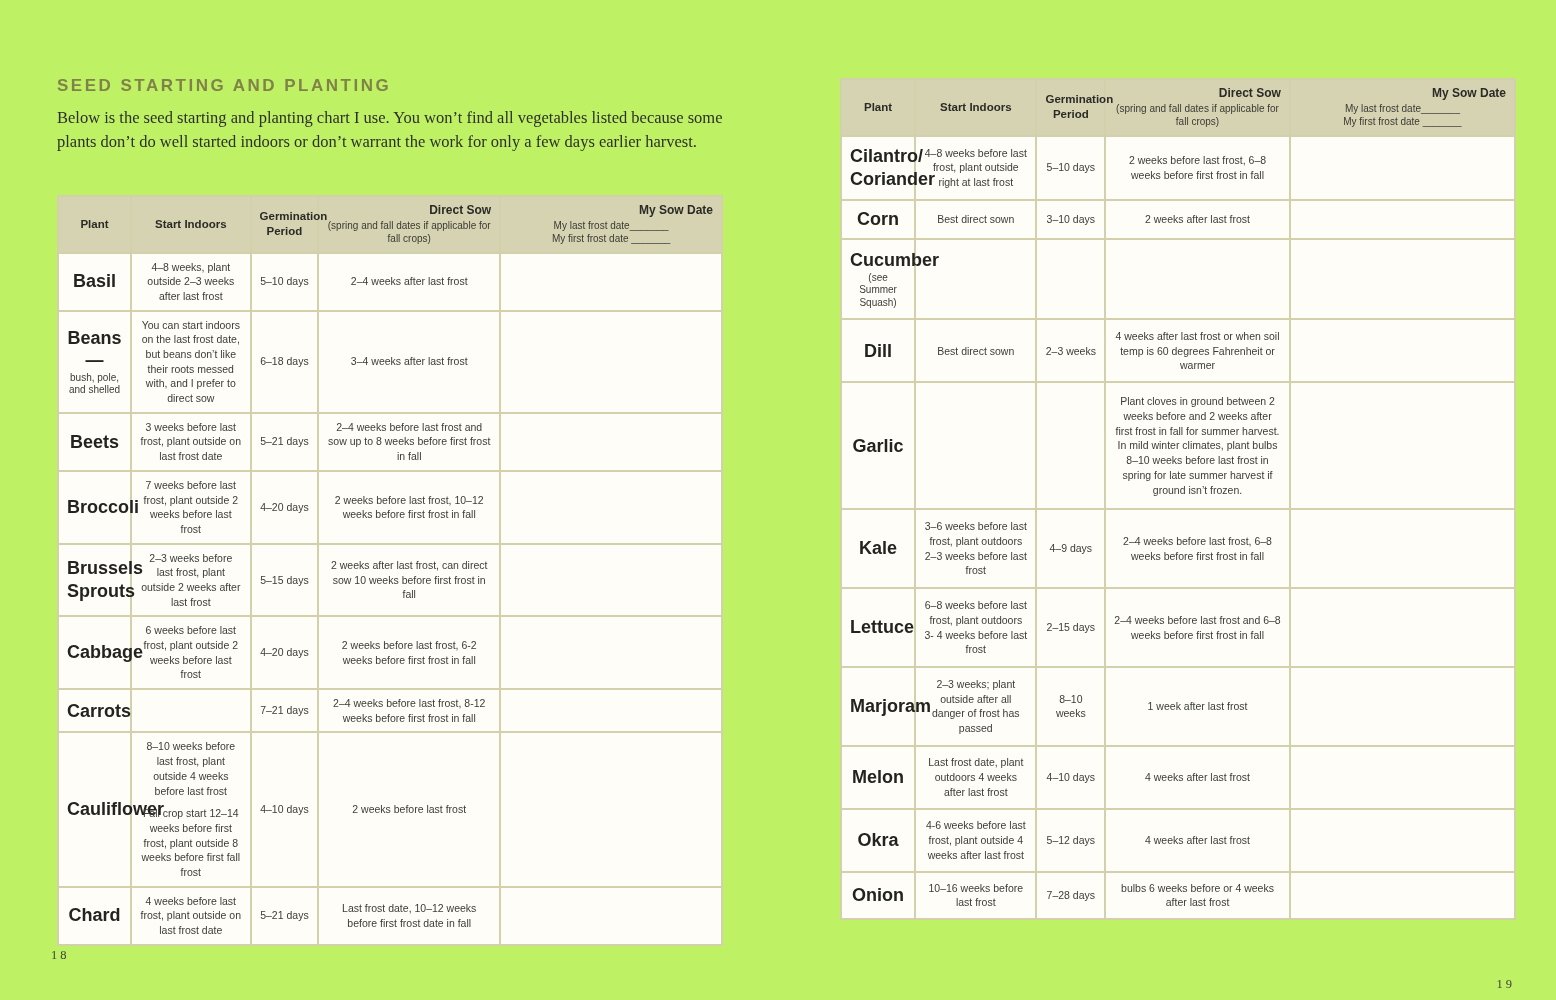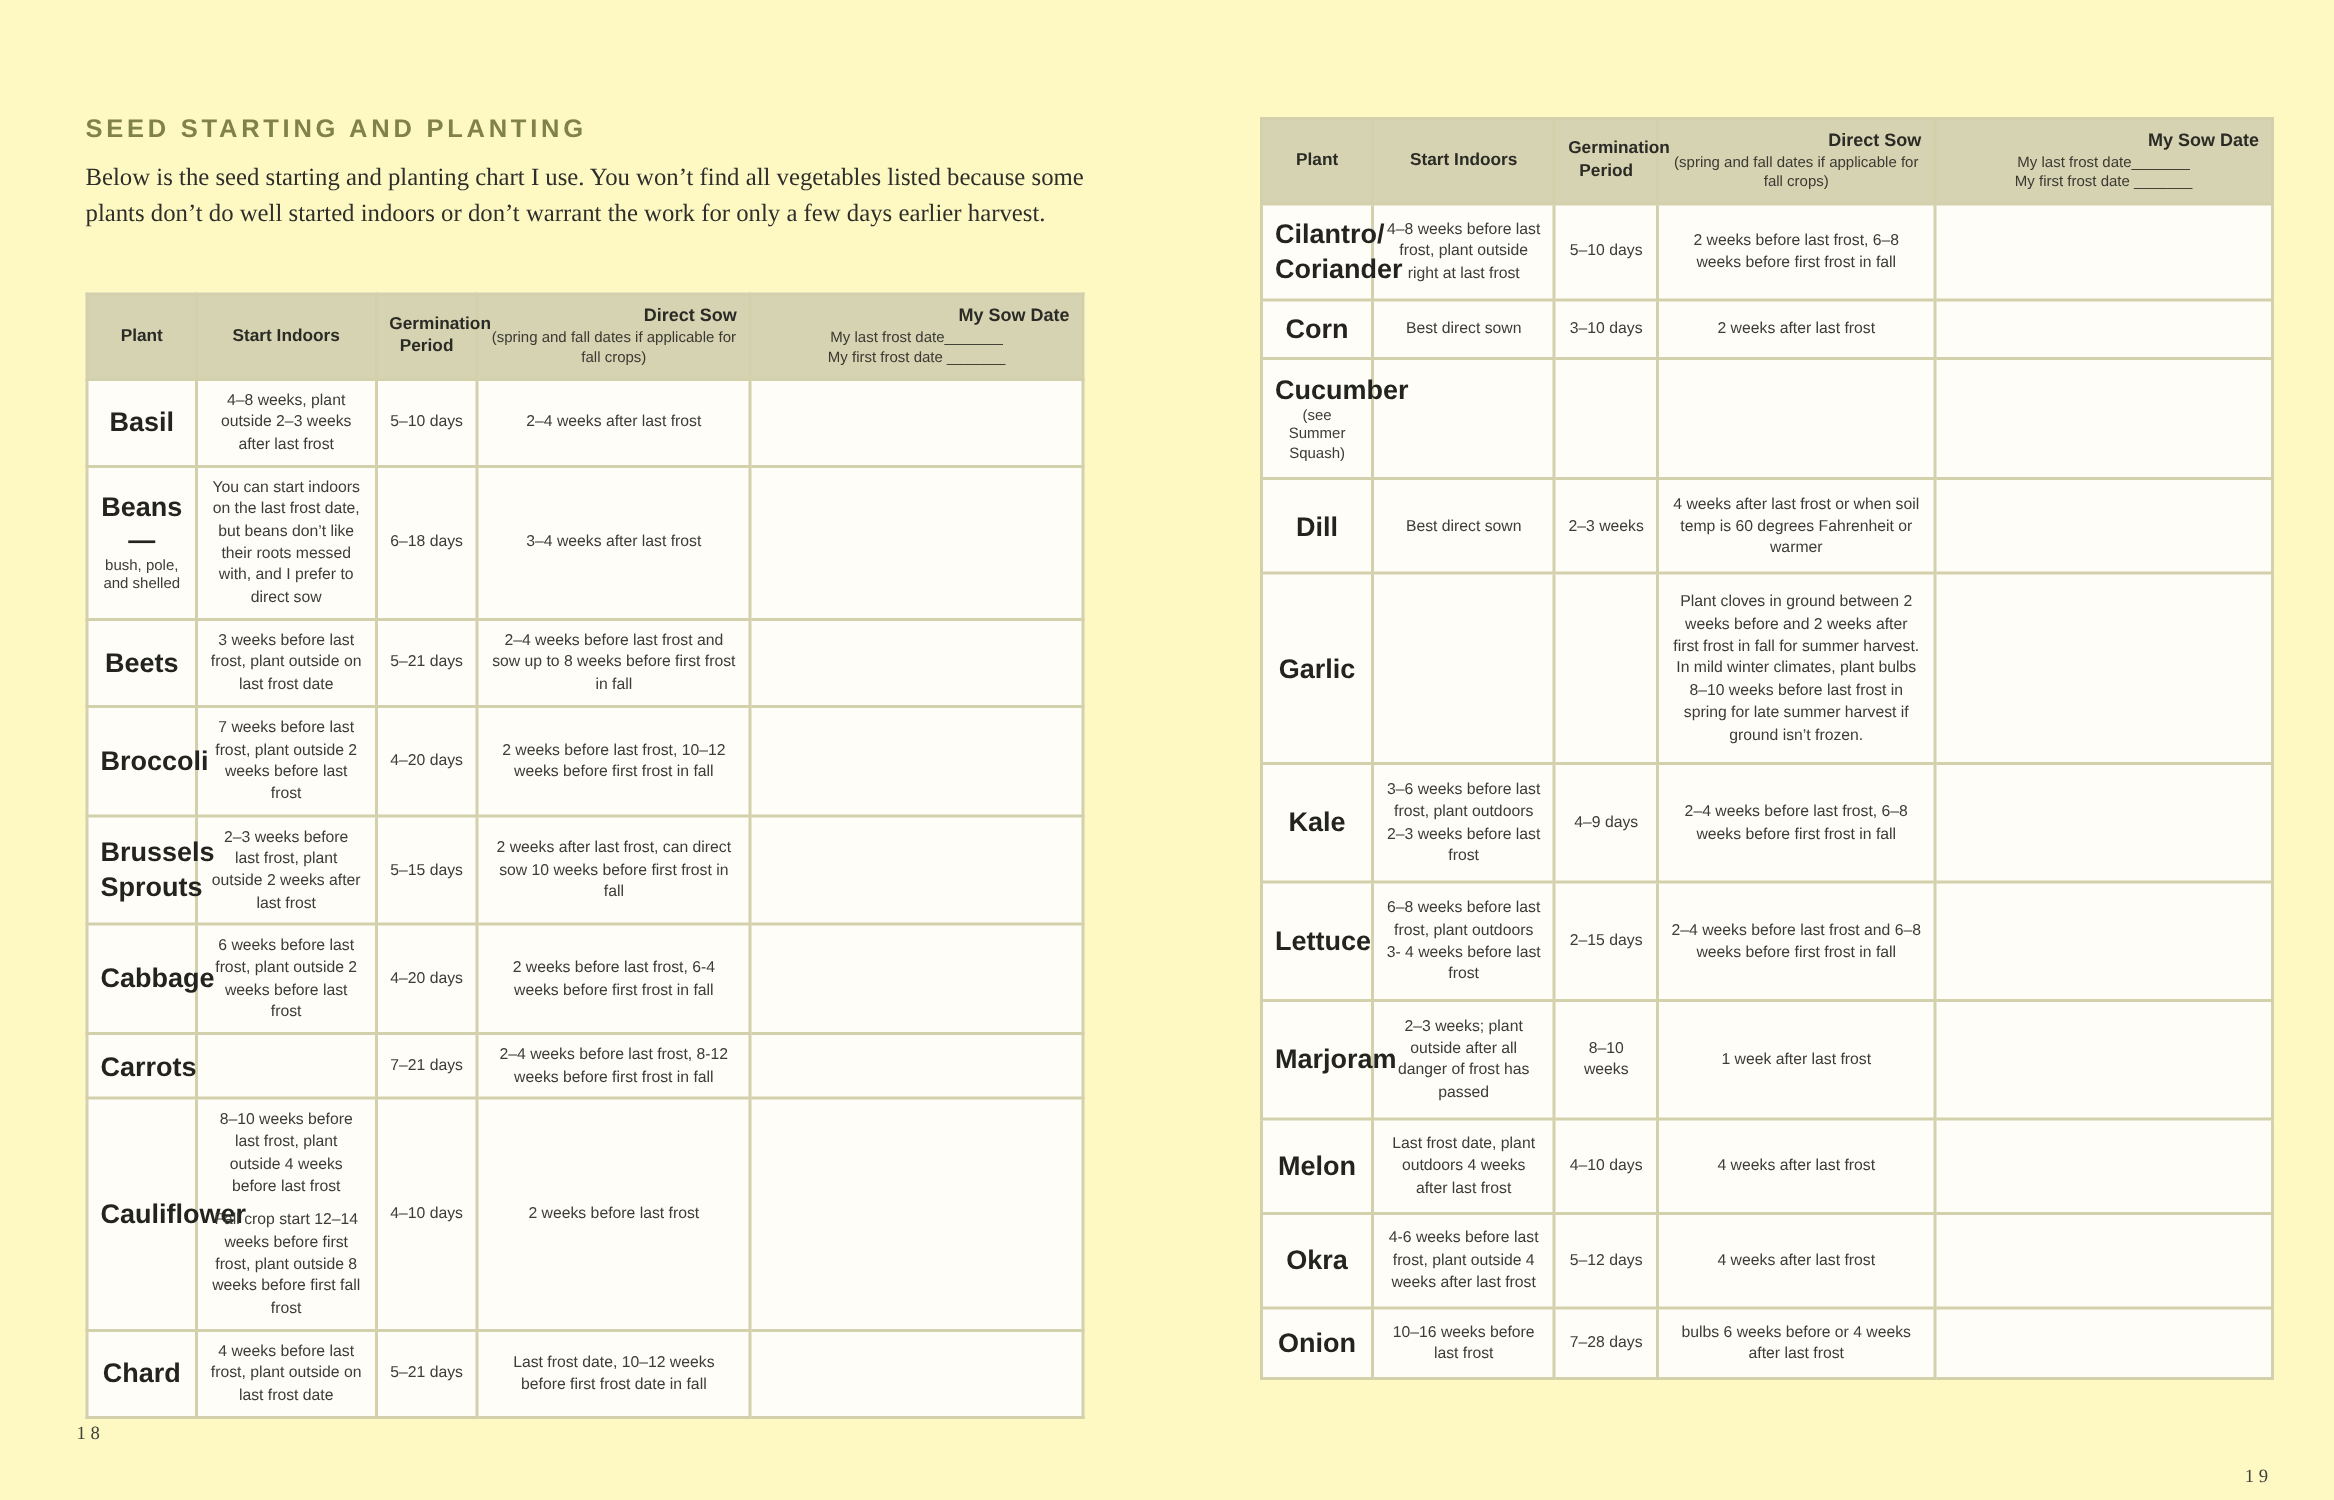--- a/index.html
+++ b/index.html
@@ -1,21 +1,21 @@
 <!DOCTYPE html>
 <html><head>
 <meta charset="utf-8">
 <style>
   * { margin: 0; padding: 0; box-sizing: border-box; }
   html, body { background: #ffffff; }
   .spread {
     position: relative;
     width: 1556px;
     height: 1000px;
-    background: #fef9c3;
+    background: #bef264;
     font-family: "Liberation Sans", sans-serif;
     overflow: hidden;
   }
   .page-title {
     position: absolute;
     left: 57px; top: 76px;
     font-family: "Liberation Sans", sans-serif;
     font-size: 17px;
     font-weight: bold;
     letter-spacing: 2.5px;
@@ -167,21 +167,21 @@
           <td></td>
         </tr>
         <tr>
           <td>
             <div class="plant-name">Cabbage</div>
           </td>
           <td>
             <div class="cell-para">6 weeks before last frost, plant outside 2 weeks before last frost</div>
           </td>
           <td>4–20 days</td>
-          <td>2 weeks before last frost, 6-4 weeks before first frost in fall</td>
+          <td>2 weeks before last frost, 6-2 weeks before first frost in fall</td>
           <td></td>
         </tr>
         <tr>
           <td>
             <div class="plant-name">Carrots</div>
           </td>
           <td>
             <div class="cell-para"></div>
           </td>
           <td>7–21 days</td>

